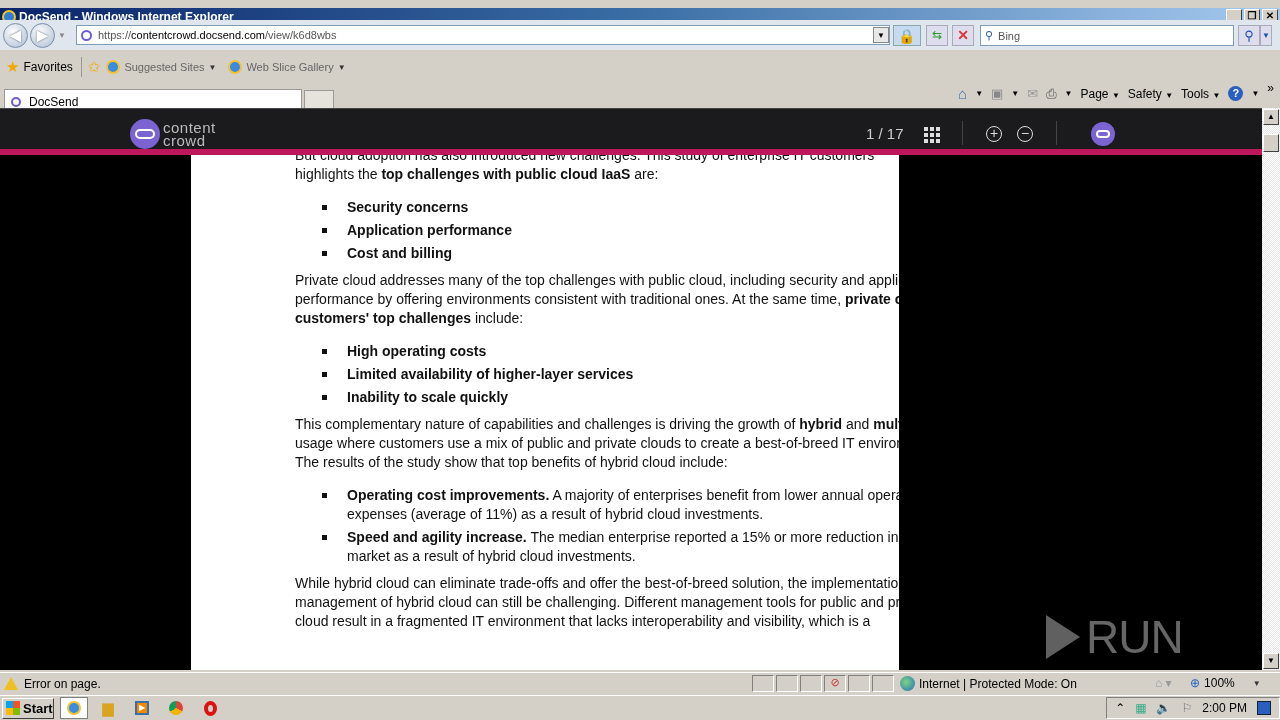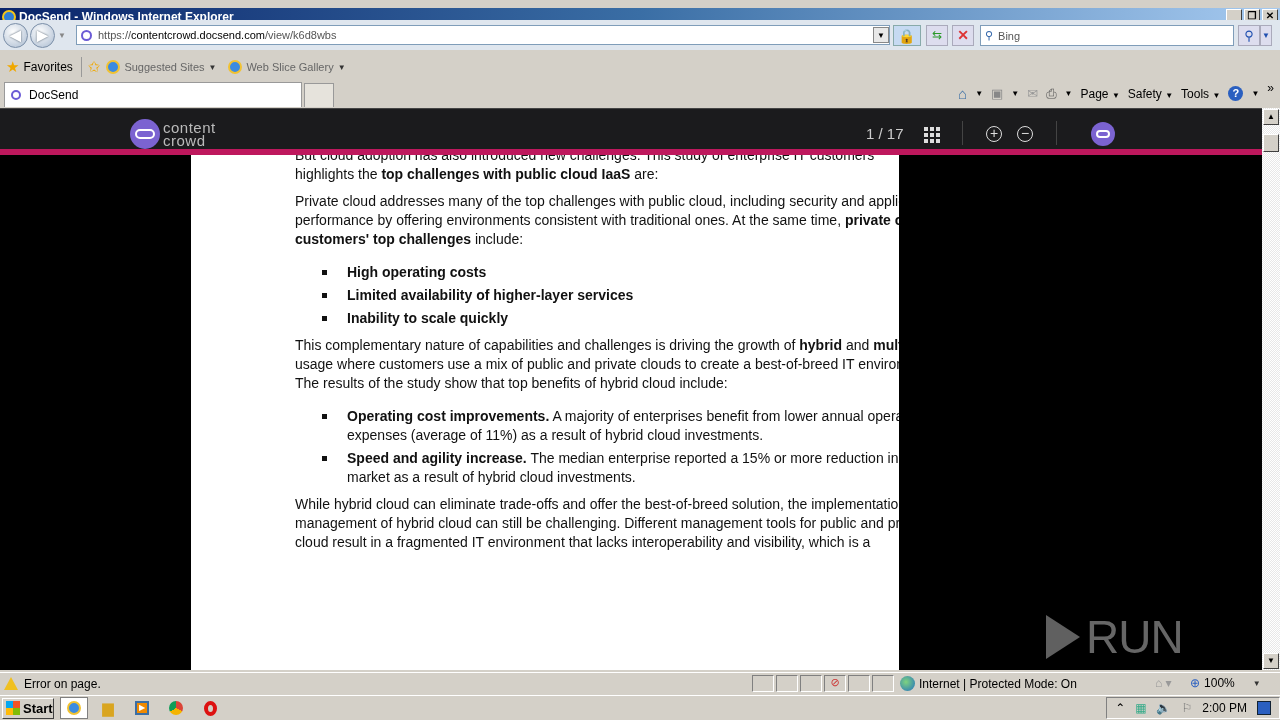--- a/index.html
+++ b/index.html
@@ -19,21 +19,21 @@
 .stop{position:absolute;left:952px;top:25px;width:22px;height:21px;background:#dde;border:1px solid #aab;color:#d33;text-align:center;font-size:14px;line-height:19px;font-weight:bold}
 .search{position:absolute;left:980px;top:25px;width:254px;height:21px;background:#fff;border:1px solid #7f9db9;display:flex;align-items:center;padding-left:4px;color:#555;font-size:11px}
 .searchbtn{position:absolute;left:1238px;top:25px;width:22px;height:21px;background:#dde;border:1px solid #aab;color:#2050b0;text-align:center;line-height:19px;font-size:13px}
 .searchdd{position:absolute;left:1260px;top:25px;width:12px;height:21px;background:#dde;border:1px solid #aab;font-size:8px;text-align:center;line-height:19px;color:#2050b0}
 .favbar{position:absolute;top:54px;left:0;width:1280px;height:26px;display:flex;align-items:center;font-size:12px}
 .favitem{display:flex;align-items:center;gap:4px;margin-left:6px;color:#000}
 .favitem.dimtxt{color:#666;font-size:11px}
 .star{color:#f0a800;font-size:15px}
 .eicon{width:14px;height:14px;border-radius:50%;background:#3c8be0;border:2px solid #f1c232;display:inline-block}
 .sep{width:1px;height:20px;background:#999;margin-left:8px}
-.tabbar{position:absolute;top:81px;left:0;width:1063px;height:26px}
+.tabbar{position:absolute;top:88px;left:0;width:1063px;height:26px}
 .tab{position:absolute;left:4px;top:1px;width:298px;height:25px;background:#fff;border:1px solid #999;border-bottom:none;display:flex;align-items:center;padding-left:6px;font-size:12px}
 .tab .fav{width:10px;height:10px;border:2px solid #6b5bd6;border-radius:50%;margin-right:8px}
 .newtab{position:absolute;left:304px;top:2px;width:30px;height:24px;background:#e6e3dc;border:1px solid #999;border-bottom:none}
 .cmdbar{position:absolute;right:6px;top:85px;display:flex;align-items:center;gap:8px;font-size:12px}
 .cmdbar span{color:#000}
 .dv{font-size:8px;color:#333}
 .viewer{position:absolute;left:0;top:108px;width:1262px;height:562px;background:#000}
 .vtoolbar{position:absolute;left:0;top:0;width:1262px;height:47px;background:#1b1b1d;border-top:1px solid #444;border-bottom:6px solid #be185d}
 .logo{position:absolute;left:130px;top:10px;display:flex;align-items:center}
 .logo .circle{width:30px;height:30px;border-radius:50%;background:#7b63d1;display:flex;align-items:center;justify-content:center}
@@ -189,20 +189,25 @@
         <div class="goggle"></div>
       </div>
   </div>
 
   <div class="page">
     <div class="doc">
       <p>
         <span>But cloud adoption has also introduced new challenges. This study of enterprise IT customers</span><br>
         <span>highlights the </span><b>top challenges with public cloud IaaS</b><span> are:</span>
       </p>
+      <ul>
+        <li><b>Security concerns</b></li>
+        <li><b>Application performance</b></li>
+        <li><b>Cost and billing</b></li>
+      </ul>
       <p>
         <span>Private cloud addresses many of the top challenges with public cloud, including security and application performance by offering environments consistent with traditional ones. At the same time, </span><b>private cloud customers' top challenges</b><span> include:</span>
       </p>
       <ul>
         <li><b>High operating costs</b></li>
         <li><b>Limited availability of higher-layer services</b></li>
         <li><b>Inability to scale quickly</b></li>
       </ul>
       <p>
         <span>This complementary nature of capabilities and challenges is driving the growth of </span><b>hybrid</b><span> and </span><b>multicloud</b><span> usage where customers use a mix of public and private clouds to create a best-of-breed IT environment. The results of the study show that top benefits of hybrid cloud include:</span>

